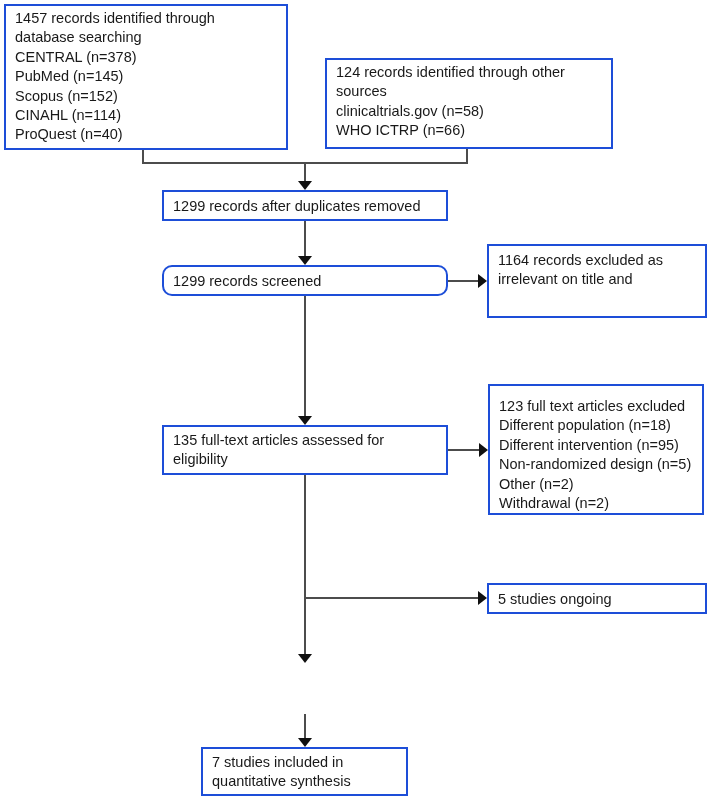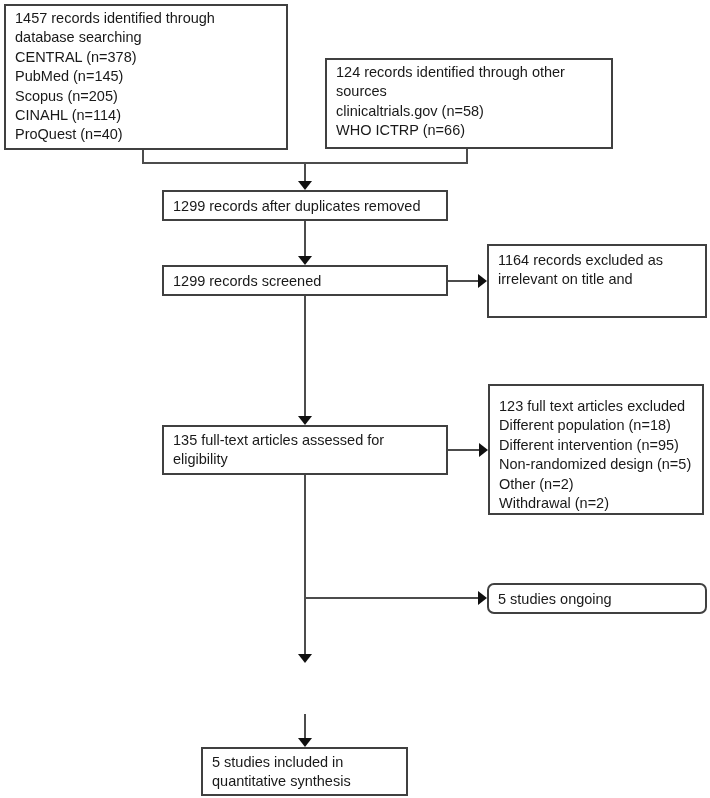--- a/index.html
+++ b/index.html
@@ -11,21 +11,21 @@
   .canvas {
     position: relative;
     width: 710px;
     height: 798px;
     background: #ffffff;
     overflow: hidden;
   }
   .box {
     position: absolute;
     box-sizing: border-box;
-    border: 2px solid #404040;
+    border: 2px solid #1d4ed8;
     background: #ffffff;
     padding: 3px 9px;
     color: #191919;
     font-size: 14.5px;
     line-height: 19.4px;
   }
   .box.vcenter {
     display: flex;
     flex-direction: column;
     justify-content: flex-end;
@@ -55,21 +55,21 @@
 </head>
 <body>
 
 <div class="canvas">
 
   <div class="box" style="left:4px; top:4px; width:284px; height:146px;">
     <div class="ln">1457 records identified through</div>
     <div class="ln">database searching</div>
     <div class="ln">CENTRAL (n=378)</div>
     <div class="ln">PubMed (n=145)</div>
-    <div class="ln">Scopus (n=205)</div>
+    <div class="ln">Scopus (n=152)</div>
     <div class="ln">CINAHL (n=114)</div>
     <div class="ln">ProQuest (n=40)</div>
   </div>
 
   <div class="box" style="left:325px; top:58px; width:288px; height:91px;">
     <div class="ln">124 records identified through other</div>
     <div class="ln">sources</div>
     <div class="ln">clinicaltrials.gov (n=58)</div>
     <div class="ln">WHO ICTRP (n=66)</div>
   </div>
@@ -80,21 +80,21 @@
   <div class="line" style="left:304px; top:162px; width:2px; height:20px;"></div>
   <div class="arrow-down" style="left:298px; top:181px;"></div>
 
   <div class="box vcenter" style="left:162px; top:190px; width:286px; height:31px;">
     <div class="ln">1299 records after duplicates removed</div>
   </div>
 
   <div class="line" style="left:304px; top:221px; width:2px; height:36px;"></div>
   <div class="arrow-down" style="left:298px; top:256px;"></div>
 
-  <div class="box vcenter" style="left:162px; top:265px; width:286px; height:31px;">
+  <div class="box vcenter" style="left:162px; top:265px; width:286px; height:31px;border-radius:10px;">
     <div class="ln">1299 records screened</div>
   </div>
 
   <div class="line" style="left:448px; top:280px; width:32px; height:2px;"></div>
   <div class="arrow-right" style="left:478px; top:274px;"></div>
 
   <div class="box" style="left:487px; top:244px; width:220px; height:74px; padding-top:5px;">
     <div class="ln">1164 records excluded as</div>
     <div class="ln">irrelevant on title and</div>
   </div>
@@ -118,26 +118,26 @@
     <div class="ln">Other (n=2)</div>
     <div class="ln">Withdrawal (n=2)</div>
   </div>
 
   <div class="line" style="left:304px; top:475px; width:2px; height:181px;"></div>
   <div class="arrow-down" style="left:298px; top:654px;"></div>
 
   <div class="line" style="left:305px; top:597px; width:175px; height:2px;"></div>
   <div class="arrow-right" style="left:478px; top:591px;"></div>
 
-  <div class="box vcenter" style="left:487px; top:583px; width:220px; height:31px;border-radius:7px;">
+  <div class="box vcenter" style="left:487px; top:583px; width:220px; height:31px;">
     <div class="ln">5 studies ongoing</div>
   </div>
 
 
   <div class="line" style="left:304px; top:714px; width:2px; height:26px;"></div>
   <div class="arrow-down" style="left:298px; top:738px;"></div>
 
   <div class="box" style="left:201px; top:747px; width:207px; height:49px; padding-top:4px;">
-    <div class="ln">5 studies included in</div>
+    <div class="ln">7 studies included in</div>
     <div class="ln">quantitative synthesis</div>
   </div>
 
 </div>
 
 </body></html>

